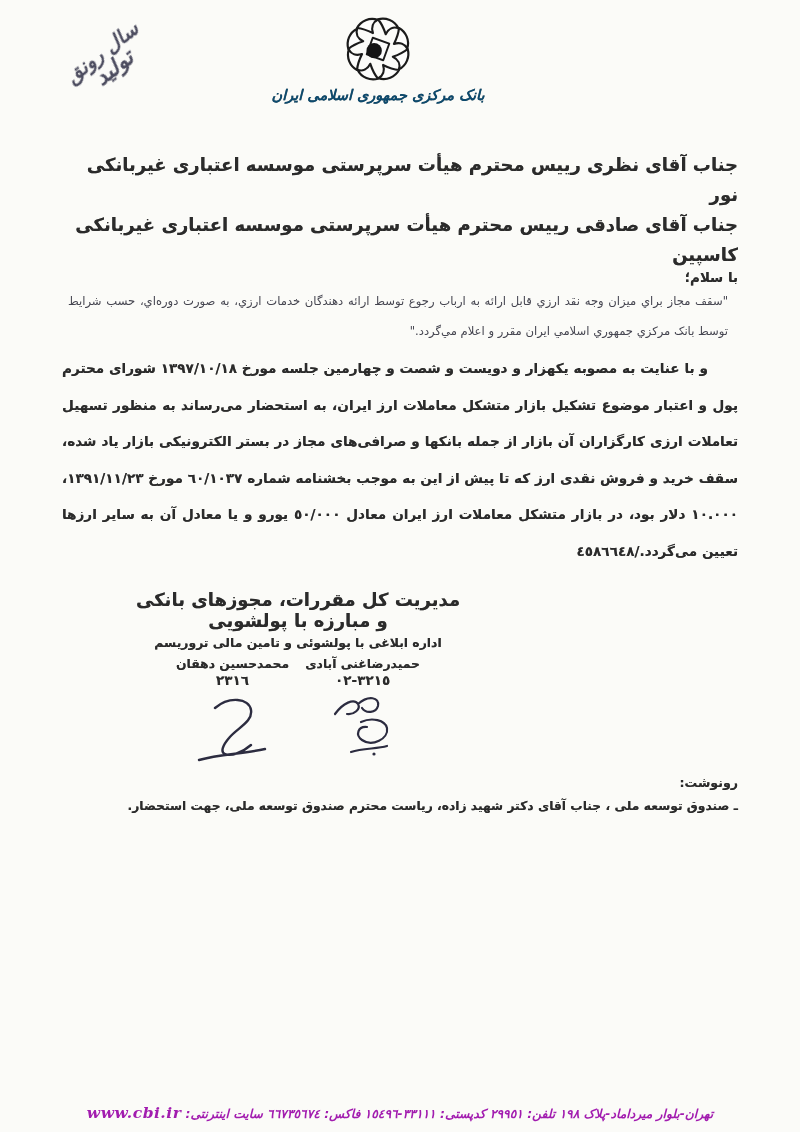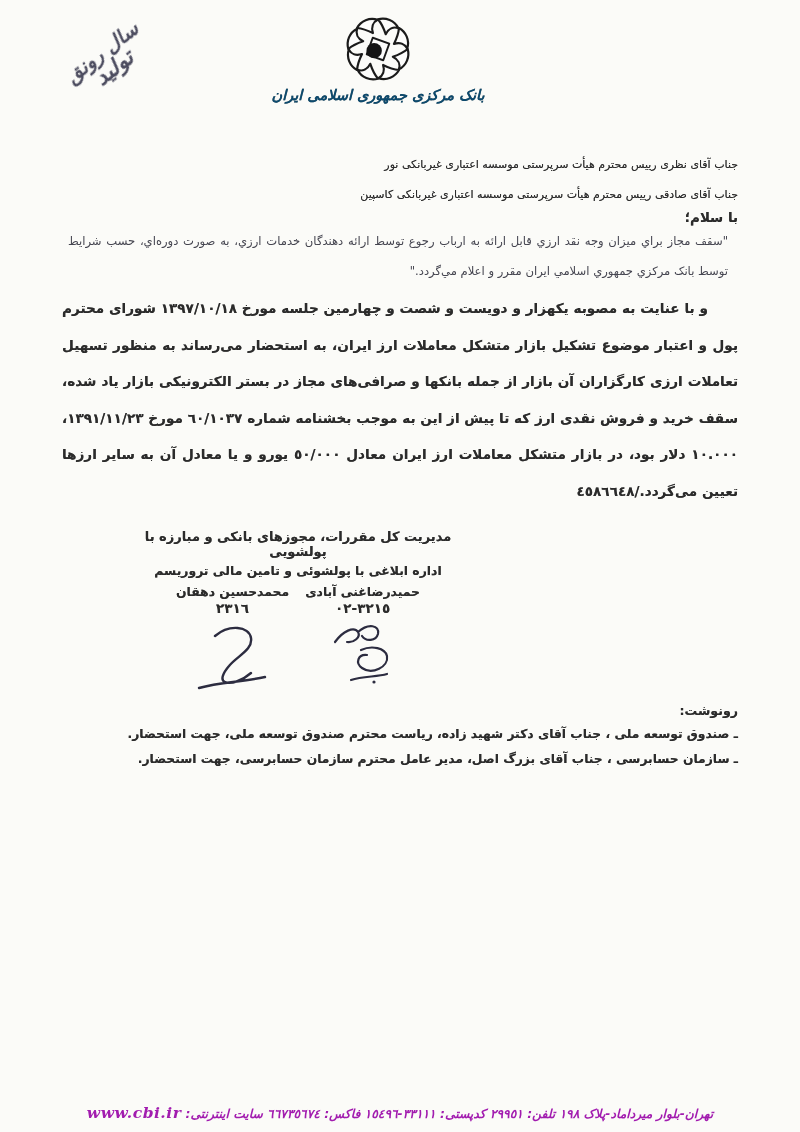--- a/index.html
+++ b/index.html
@@ -26,32 +26,32 @@
     position:absolute;top:16px;left:0;right:0;
     display:flex;flex-direction:column;align-items:center;
     transform:translateX(-22px);
   }
   .logo-caption{
     margin-top:5px;font-size:14.5px;font-weight:bold;font-style:italic;
     filter:blur(.25px);color:#0c4a6e;
   }
 
   .content{position:absolute;top:150px;right:62px;left:62px;direction:rtl;}
-  .recipient{font-size:11px;font-weight:normal;line-height:30px;}
+  .recipient{font-size:18px;font-weight:bold;line-height:30px;}
   .salutation{font-size:13.4px;font-weight:bold;}
   .para{margin:0;font-size:13.6px;font-weight:bold;line-height:36px;text-align:justify;}
   .p1{margin-top:4px;text-indent:26px;}
   .p2{margin-top:4px;line-height:36.5px;text-indent:30px;}
   .quote{
     margin:1px 10px 0 6px;font-size:11.6px;font-weight:normal;
     line-height:30px;text-align:justify;color:#454550;filter:blur(.2px);
   }
 
   .sigblock{margin:20px 270px 0 auto;width:340px;text-align:center;}
-  .dept1{font-size:13px;font-weight:bold;}
+  .dept1{font-size:18px;font-weight:bold;}
   .dept2{font-size:12.4px;font-weight:bold;margin-top:4px;}
   .signers{display:flex;justify-content:center;gap:16px;margin-top:6px;}
   .signer{display:flex;flex-direction:column;align-items:center;}
   .signer-name{font-size:12.4px;font-weight:bold;white-space:nowrap;}
   .signer-code{font-size:13.5px;font-weight:bold;direction:ltr;letter-spacing:1px;margin-top:1px;}
   .sig-svg{margin-top:6px;}
 
   .cc{margin-top:8px;font-weight:bold;}
   .cc-label{font-size:12.6px;line-height:22px;}
   .cc-item{font-size:12.3px;line-height:25px;}
@@ -130,21 +130,20 @@
           <svg class="sig-svg" width="96" height="70" viewBox="0 0 96 70" aria-hidden="true">
             <path d="M30 14 C 44 2 64 4 66 16 C 68 28 52 34 44 44 C 38 51 35 58 40 60 C 46 63 58 58 66 51 M 14 66 C 34 60 58 60 80 55" fill="none" stroke="#2c2c40" stroke-width="2.4" stroke-linecap="round"></path>
           </svg>
         </div>
       </div>
     </div>
 
     <div class="cc">
       <div class="cc-label txt">رونوشت:</div>
       <div class="cc-item txt">ـ صندوق توسعه ملی ، جناب آقای دکتر شهید زاده، ریاست محترم صندوق توسعه ملی، جهت استحضار.</div>
-      <div class="cc-item txt">ـ سازمان حسابرسی ، جناب آقای بزرگ اصل، مدیر عامل محترم سازمان حسابرسی، جهت استحضار.</div>
     </div>
 
   </div>
 
   <div class="footer">
     <span>تهران-بلوار میرداماد-پلاک ١٩٨ تلفن: ٢٩٩٥١ کدپستی: ٣٣١١١-١٥٤٩٦ فاکس: ٦٦٧٣٥٦٧٤ سایت اینترنتی:</span>
     <span class="site">www.cbi.ir</span>
   </div>
 
 </div>

